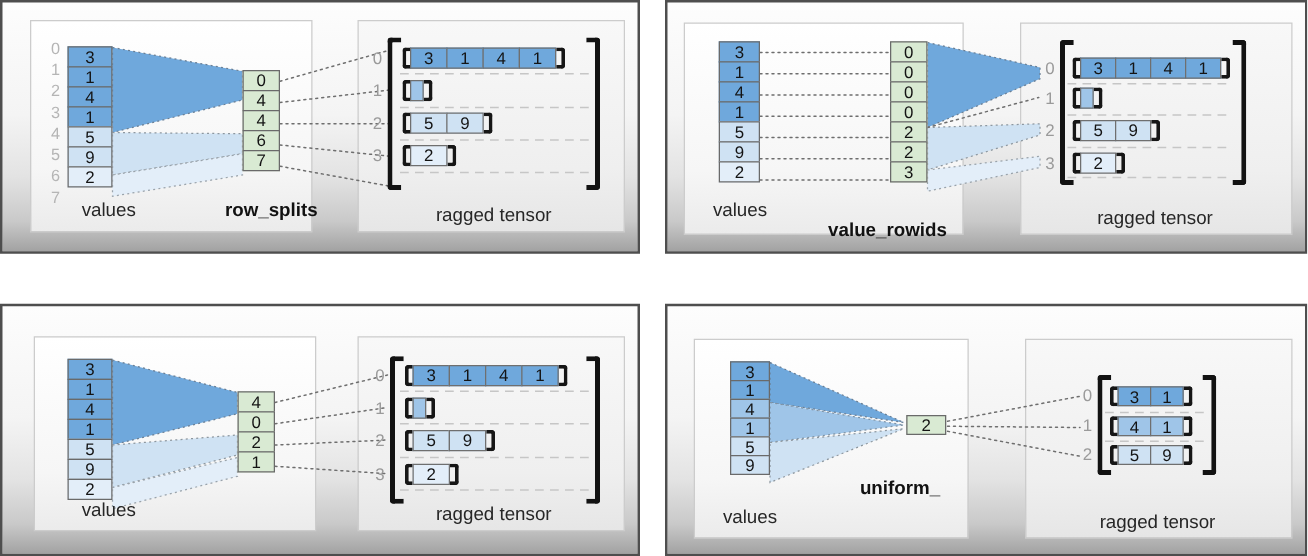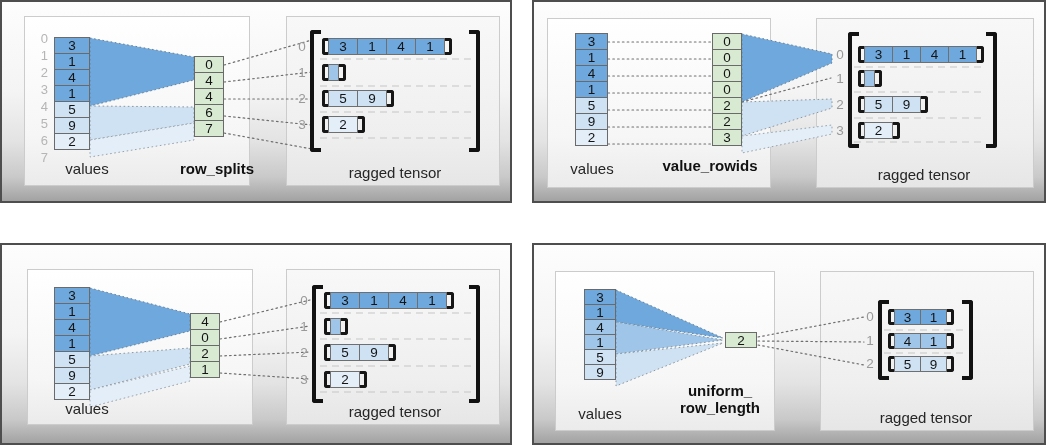--- a/index.html
+++ b/index.html
@@ -183,21 +183,21 @@
       <div class="tcell b3" style="width:29px;">5</div>
       <div class="tcell b3" style="width:29px;">9</div>
       <div class="ibr r"></div>
     </div>
     <div class="trow" style="left:324px;top:120px;">
       <div class="ibr l"></div>
       <div class="tcell b4" style="width:29px;">2</div>
       <div class="ibr r"></div>
     </div>
     <div class="lbl" style="left:14px;top:158px;width:88px;">values</div>
-    <div class="lbl key" style="left:106px;top:155px;width:140px;">value_rowids</div>
+    <div class="lbl key" style="left:106px;top:174px;width:140px;">value_rowids</div>
     <div class="lbl" style="left:325px;top:164px;width:130px;">ragged tensor</div>
   </div>
 
   <div class="panel" style="left:0;top:243px;width:512px;height:202px;">
     <div class="ibox lt" style="left:25px;top:24px;width:226px;height:156px;"></div>
     <div class="ibox rt" style="left:284px;top:24px;width:214px;height:156px;"></div>
     <svg class="overlay" width="512" height="202" viewBox="0 0 512 202">
       <polygon points="88,43 188,69 188,86 88,111" fill="#6fa8dc" stroke="#6a7f95" stroke-width="1" stroke-dasharray="1.6 2.6"></polygon>
       <polygon points="88,111 188,103 188,119 88,145" fill="#cfe2f3" stroke="#8d979f" stroke-width="1" stroke-dasharray="1.6 2.6"></polygon>
       <polygon points="88,145 188,121 188,136 88,162" fill="#e3eef9" stroke="#9aa3ab" stroke-width="1" stroke-dasharray="1.6 2.6"></polygon>
@@ -309,17 +309,16 @@
       <div class="ibr r"></div>
     </div>
     <div class="trow" style="left:354px;top:111px;height:16px;">
       <div class="ibr l"></div>
       <div class="tcell b3" style="width:27px;">5</div>
       <div class="tcell b3" style="width:27px;">9</div>
       <div class="ibr r"></div>
     </div>
     <div class="lbl" style="left:22px;top:160px;width:88px;">values</div>
     <div class="lbl key" style="left:116px;top:137px;width:140px;">uniform_</div>
-    <div class="lbl key" style="left:116px;top:154px;width:140px;">row_length</div>
     <div class="lbl" style="left:327px;top:164px;width:130px;">ragged tensor</div>
   </div>
 
 </div>
 
 </body></html>

